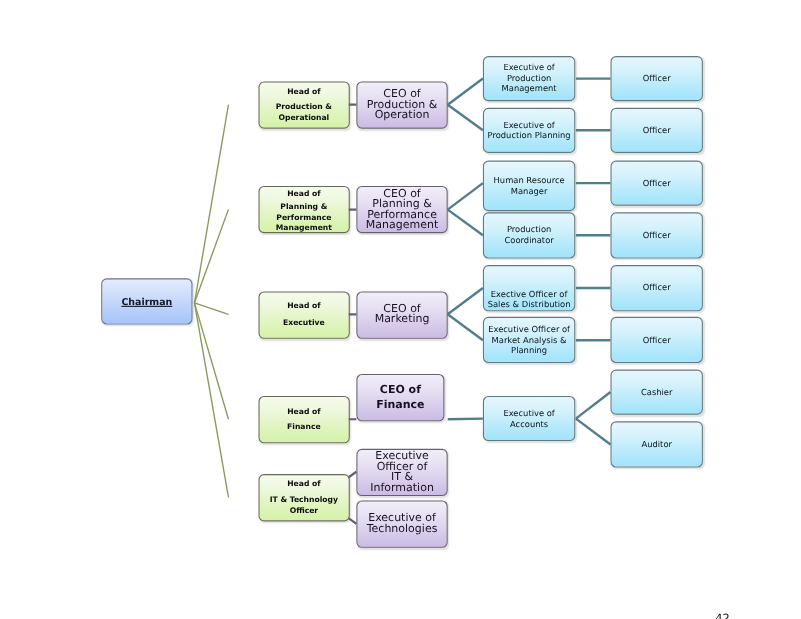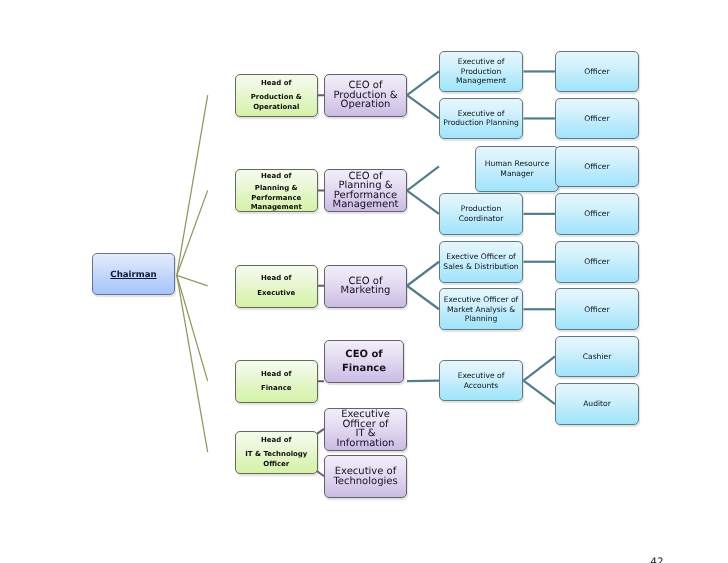--- a/index.html
+++ b/index.html
@@ -133,29 +133,29 @@
 
   <div class="node n-blue" style="left:439px;top:50.6px;width:84px;height:41.7px;">
     <span class="txt">Executive of
 Production
 Management</span>
   </div>
   <div class="node n-blue" style="left:439px;top:97.6px;width:84px;height:41.7px;">
     <span class="txt">Executive of
 Production Planning</span>
   </div>
-  <div class="node n-blue" style="left:439px;top:145.6px;width:84px;height:46px;margin-left:36px;">
+  <div class="node n-blue" style="left:439px;top:145.6px;width:84px;height:46px;">
     <span class="txt">Human Resource
 Manager</span>
   </div>
   <div class="node n-blue" style="left:439px;top:193px;width:84px;height:41.7px;">
     <span class="txt">Production
 Coordinator</span>
   </div>
-  <div class="node n-blue" style="left:439px;top:240.9px;width:84px;height:41.7px;">
+  <div class="node n-blue" style="left:439px;top:240.9px;width:84px;height:41.7px;align-items:flex-end;">
     <span class="txt">Exective Officer of
 Sales &amp; Distribution</span>
   </div>
   <div class="node n-blue" style="left:439px;top:288.4px;width:84px;height:41.7px;">
     <span class="txt">Executive Officer of
 Market Analysis &amp;
 Planning</span>
   </div>
   <div class="node n-blue" style="left:439px;top:359.7px;width:84px;height:41.7px;">
     <span class="txt">Executive of

